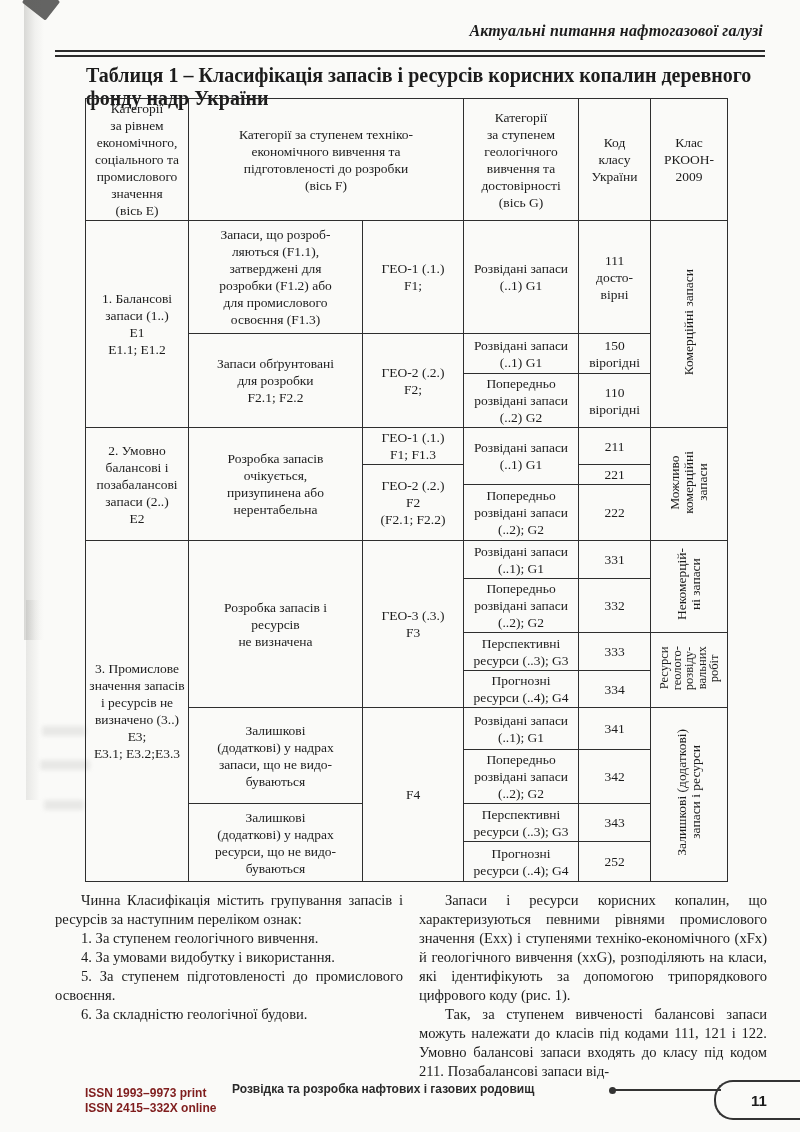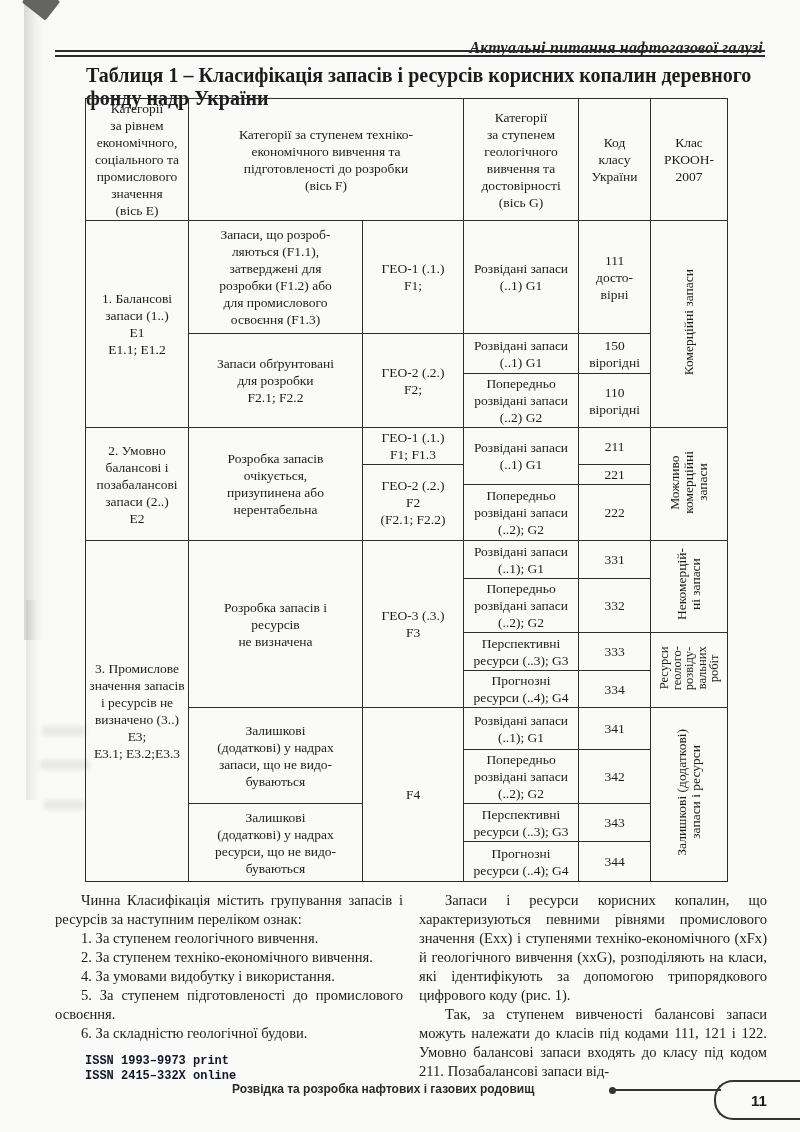--- a/index.html
+++ b/index.html
@@ -11,21 +11,21 @@
     position:relative;
     overflow:hidden;
   }
   
   .corner-mark{position:absolute;left:26px;top:-10px;width:30px;height:24px;background:#3f3f3d;transform:rotate(38deg);opacity:.8;border-radius:2px;}
   .edge-shadow{position:absolute;left:24px;top:0;width:20px;height:640px;background:linear-gradient(to right,rgba(95,95,90,.22),rgba(95,95,90,.06) 55%,transparent);}
   .edge-shadow2{position:absolute;left:26px;top:600px;width:14px;height:200px;background:linear-gradient(to right,rgba(95,95,90,.12),transparent);}
   .smudge{position:absolute;background:rgba(110,110,105,.12);filter:blur(2px);border-radius:2px;}
 
   .running-head{
-    position:absolute;top:39px;right:37px;
+    position:absolute;top:22px;right:37px;
     font-size:16px;font-weight:bold;font-style:italic;
     letter-spacing:.2px;
   }
   .rule-double{
     position:absolute;left:55px;right:35px;top:50px;height:3px;
     border-top:2px solid #2c2c2c;border-bottom:2px solid #2c2c2c;
   }
   .table-caption{
     position:absolute;left:86px;top:64px;width:690px;
     font-size:20px;font-weight:bold;
@@ -56,23 +56,23 @@
   .bodytext{
     position:absolute;left:55px;top:891px;width:712px;
     font-size:14.6px;line-height:19px;text-align:justify;
   }
   .col{width:348px;}
   .col-left{position:absolute;left:0;top:0;}
   .col-right{position:absolute;left:364px;top:0;}
   .bodytext p{margin:0;text-indent:26px;}
 
   .footer-issn{
-    position:absolute;left:85px;top:1054px;
-    font-family:Liberation Mono, monospace;
-    font-size:12px;font-weight:bold;line-height:15px;color:#0f172a;
+    position:absolute;left:85px;top:1086px;
+    font-family:Liberation Sans, sans-serif;
+    font-size:12px;font-weight:bold;line-height:15px;color:#7f1d1d;
   }
   .footer-journal{
     position:absolute;left:232px;top:1082px;width:378px;text-align:left;
     font-family:"Liberation Sans", sans-serif;
     font-size:12px;font-weight:bold;line-height:15px;color:#2a2a2a;
   }
   .footer-dot{position:absolute;left:609px;top:1087px;width:7px;height:7px;border-radius:50%;background:#333;}
   .footer-line{position:absolute;left:613px;top:1089px;width:108px;height:2px;background:#333;}
   .page-capsule{
     position:absolute;left:714px;top:1080px;width:86px;height:36px;
@@ -123,21 +123,21 @@
 за ступенем
 геологічного
 вивчення та
 достовірності
 (вісь G)</td>
     <td>Код
 класу
 України</td>
     <td>Клас
 РКООН-
-2007</td>
+2009</td>
   </tr>
   <tr style="height:113px">
     <td rowspan="3">1. Балансові
 запаси (1..)
 Е1
 Е1.1; Е1.2</td>
     <td>Запаси, що розроб-
 ляються (F1.1),
 затверджені для
 розробки (F1.2) або
@@ -263,30 +263,29 @@
 (додаткові) у надрах
 ресурси, що не видо-
 буваються</td>
     <td>Перспективні
 ресурси (..3); G3</td>
     <td>343</td>
   </tr>
   <tr style="height:40px">
     <td>Прогнозні
 ресурси (..4); G4</td>
-    <td>344</td>
+    <td>252</td>
   </tr>
 </tbody>
   </table>
 
 <div class="bodytext">
   <div class="col col-left">
     <p>Чинна Класифікація містить групування запасів і ресурсів за наступним переліком ознак:</p>
     <p>1. За ступенем геологічного вивчення.</p>
-    <p>2. За ступенем техніко-економічного вивчення.</p>
     <p>4. За умовами видобутку і використання.</p>
     <p>5. За ступенем підготовленості до промислового освоєння.</p>
     <p>6. За складністю геологічної будови.</p>
   </div>
   <div class="col col-right">
     <p>Запаси і ресурси корисних копалин, що характеризуються певними рівнями промислового значення (Exx) і ступенями техніко-економічного (xFx) й геологічного вивчення (xxG), розподіляють на класи, які ідентифікують за допомогою трипорядкового цифрового коду (рис. 1).</p>
     <p>Так, за ступенем вивченості балансові запаси можуть належати до класів під кодами 111, 121 і 122. Умовно балансові запаси входять до класу під кодом 211. Позабалансові запаси від-</p>
   </div>
 </div>
 

